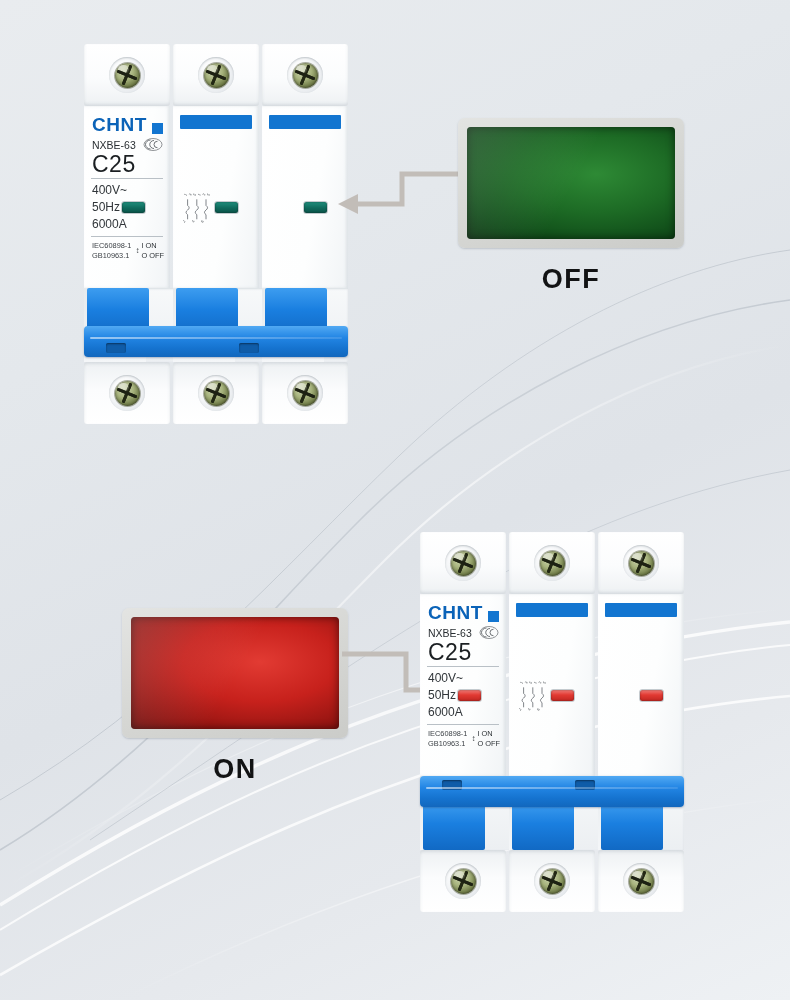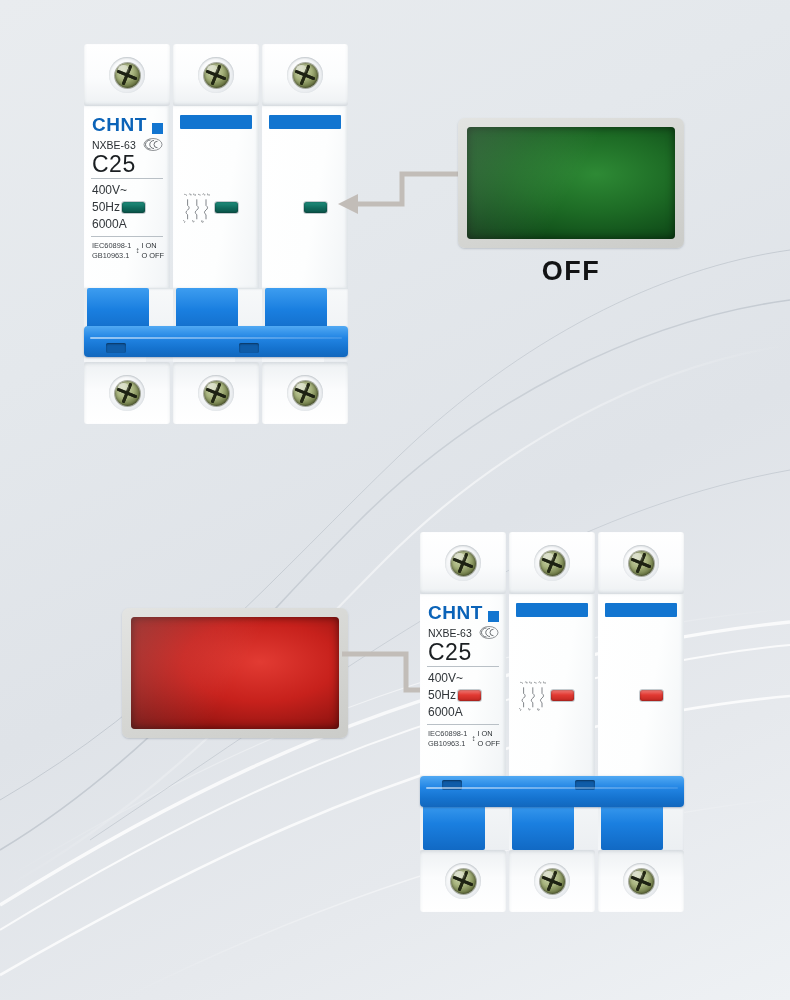--- a/index.html
+++ b/index.html
@@ -134,21 +134,21 @@
   }
   .screen-green{background:radial-gradient(ellipse at 62% 42%,#2e8a35 0%,#1d6b25 42%,#0f4a18 78%,#0a3310 100%);}
   .screen-red{background:radial-gradient(ellipse at 62% 40%,#e23b33 0%,#c7211c 42%,#8e1310 80%,#6d0d0b 100%);}
   .gloss{
     position:absolute;left:-12%;top:-18%;width:100%;height:120%;
     background:linear-gradient(128deg,rgba(255,255,255,.22) 0%,rgba(255,255,255,.07) 38%,rgba(255,255,255,0) 62%);
     transform:rotate(-9deg);
   }
   .state-label{
     text-align:center;font-size:27px;font-weight:700;color:#121314;
-    letter-spacing:1.5px;margin-top:8px;
+    letter-spacing:1.5px;margin-top:16px;
   }
 
   .leader{position:absolute;pointer-events:none;}
 </style>
 </head>
 <body>
 
 <div class="bg-swooshes">
   <svg viewBox="0 0 790 1000" preserveAspectRatio="none">
     <defs>
@@ -334,20 +334,21 @@
   </div>
   <div class="state-label">OFF</div>
 </div>
 
 <div class="callout" style="left:122px;top:608px;">
   <div class="panel" style="width:208px;height:112px;">
     <div class="screen screen-red">
       <div class="gloss"></div>
     </div>
   </div>
+  <div class="state-label">ON</div>
 </div>
 
 <svg class="leader" style="left:340px;top:648px;width:150px;height:62px;" viewBox="0 0 150 62">
   <path d="M2,6 L66,6 L66,42 L122,42" fill="none" stroke="#c2bdb8" stroke-width="5" stroke-linejoin="miter"></path>
   <path d="M122,32 L142,42 L122,52 Z" fill="#c2bdb8"></path>
 </svg>
 
 <div class="breaker unit-bottom">
 
   <div class="pole-row">

